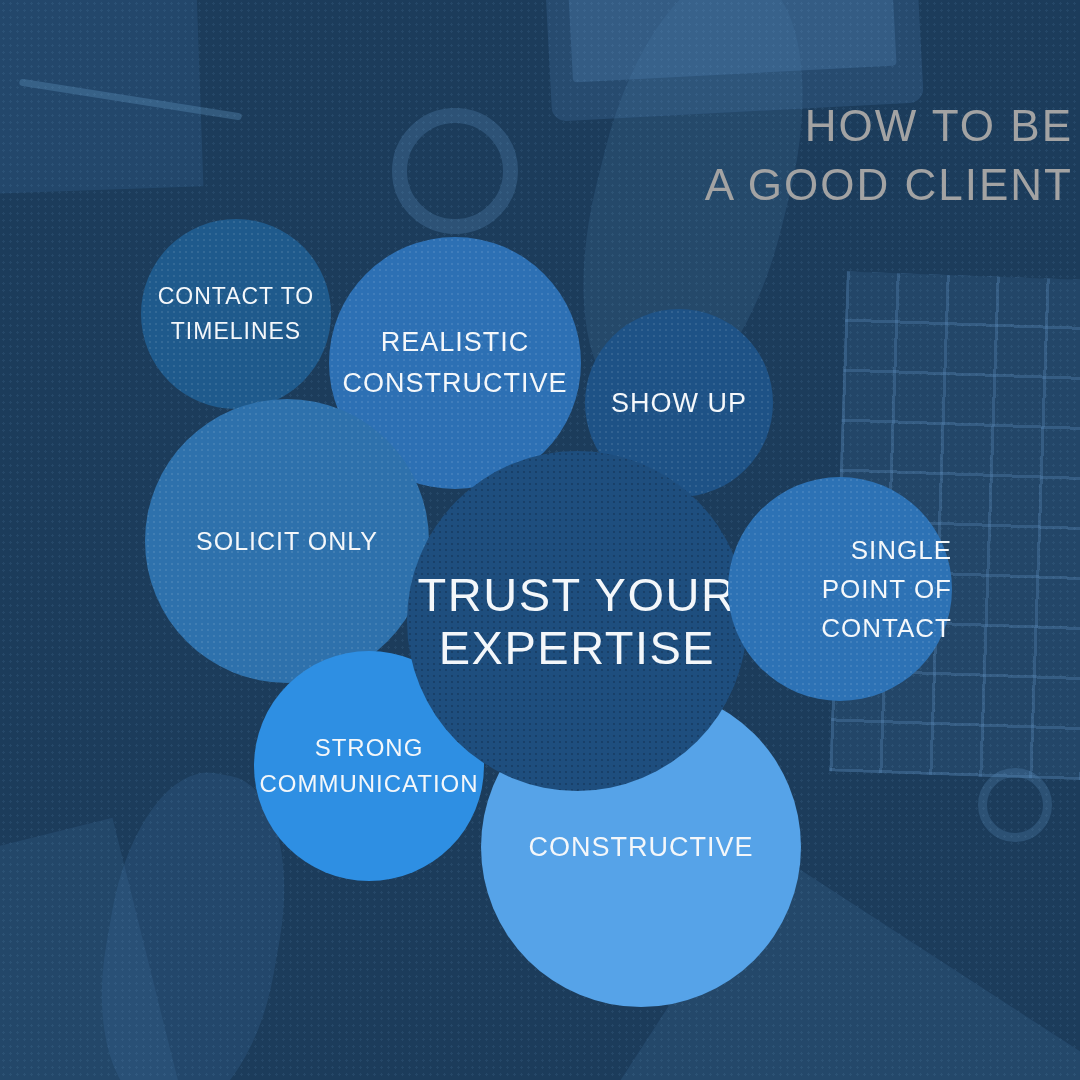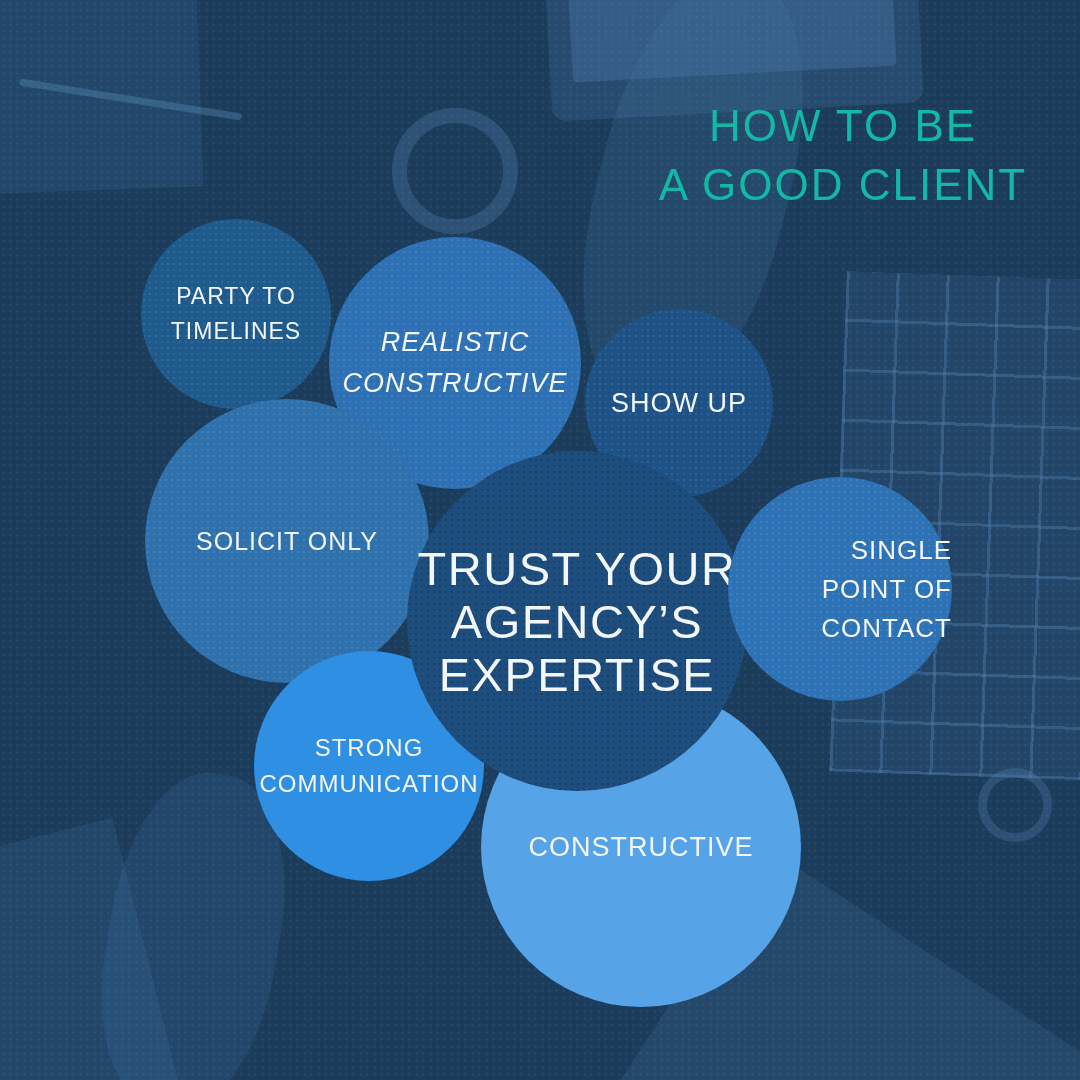--- a/index.html
+++ b/index.html
@@ -63,21 +63,21 @@
   .b-realistic   {left:329px;top:237px;width:252px;height:252px;font-size:27px;line-height:41px;}
   .b-solicit     {left:145px;top:399px;width:284px;height:284px;font-size:25px;line-height:39px;}
   .b-strong      {left:254px;top:651px;width:230px;height:230px;font-size:24px;line-height:36px;}
   .b-constructive{left:481px;top:687px;width:320px;height:320px;font-size:27px;line-height:41px;}
   .b-trust       {left:407px;top:451px;width:340px;height:340px;font-size:47px;line-height:53px;letter-spacing:1.5px;}
   .b-single      {left:728px;top:477px;width:224px;height:224px;font-size:26px;line-height:39px;}
 
   
   .title{
     position:absolute;left:613px;top:96px;width:460px;
-    text-align:center;color:#14b8a6;
+    text-align:right;color:#a3a3a3;
     font-size:44px;line-height:59px;letter-spacing:2px;font-weight:400;
   }
   .title span{display:block;}
 </style>
 </head>
 <body>
 
 <div class="bg-item bg-topleft-panel"></div>
 <div class="bg-item bg-pen"></div>
 <div class="bg-item bg-tablet"></div>
@@ -90,49 +90,48 @@
 <div class="bg-item bg-notebook-bl"></div>
 <div class="bg-item bg-hand-bl"></div>
 <div class="bg-item bg-dots"></div>
 
 <div class="title">
   <span>HOW TO BE</span>
   <span>A GOOD CLIENT</span>
 </div>
 
 <div class="bubble dotted b-adhere" style="background-color: rgb(31, 90, 140);">
-  <span>PARTY TO</span>
+  <span>CONTACT TO</span>
   <span>TIMELINES</span>
 </div>
 
 <div class="bubble dotted b-showup" style="background-color: rgb(30, 82, 134);">
   <span>SHOW UP</span>
 </div>
 
-<div class="bubble dotted b-realistic" style="background-color: rgb(45, 112, 180); font-style: italic;">
+<div class="bubble dotted b-realistic" style="background-color: rgb(45, 112, 180);">
   <span>REALISTIC</span>
   <span>CONSTRUCTIVE</span>
 </div>
 
 <div class="bubble dotted b-solicit" style="background-color: rgb(46, 113, 172);">
   <span>SOLICIT ONLY</span>
 </div>
 
 <div class="bubble b-strong" style="background-color: rgb(46, 143, 227);">
   <span>STRONG</span>
   <span>COMMUNICATION</span>
 </div>
 
 <div class="bubble b-constructive" style="background-color: rgb(86, 163, 232);">
   <span>CONSTRUCTIVE</span>
 </div>
 
 <div class="bubble dotted-dark b-trust" style="background-color: rgb(30, 78, 126);">
   <span>TRUST YOUR</span>
-  <span>AGENCY’S</span>
   <span>EXPERTISE</span>
 </div>
 
 <div class="bubble dotted b-single" style="background-color: rgb(45, 114, 181); align-items: flex-end;">
   <span>SINGLE</span>
   <span>POINT OF</span>
   <span>CONTACT</span>
 </div>
 
 </body></html>

